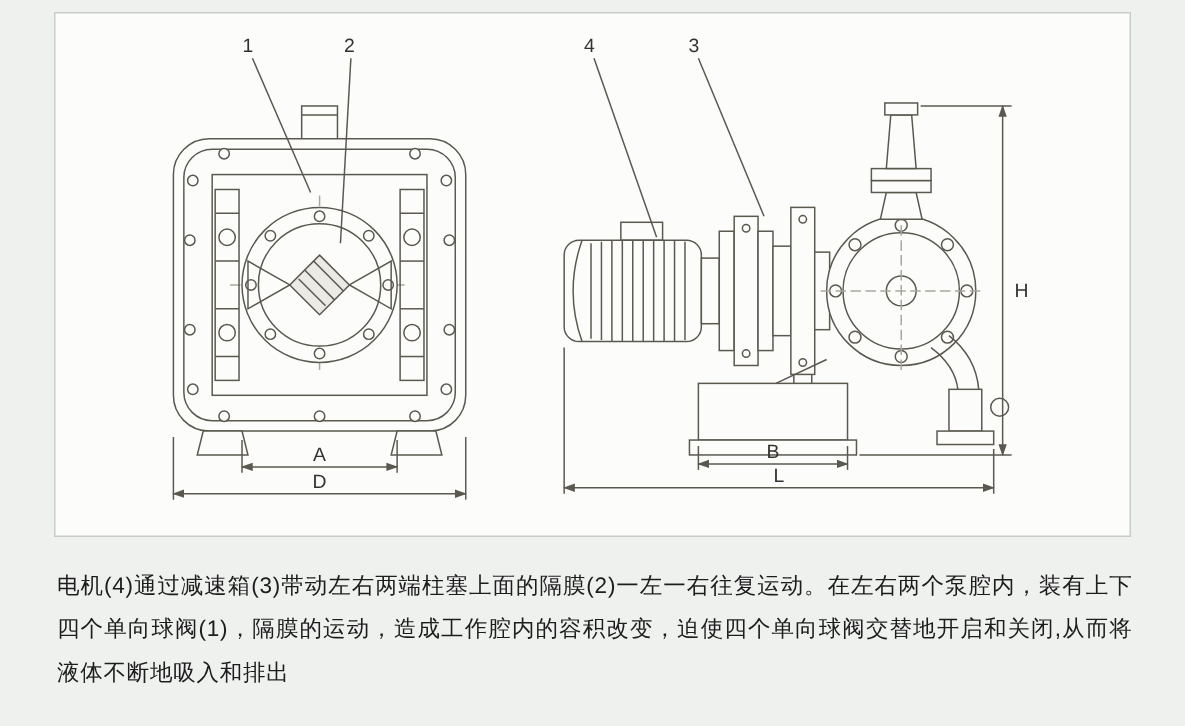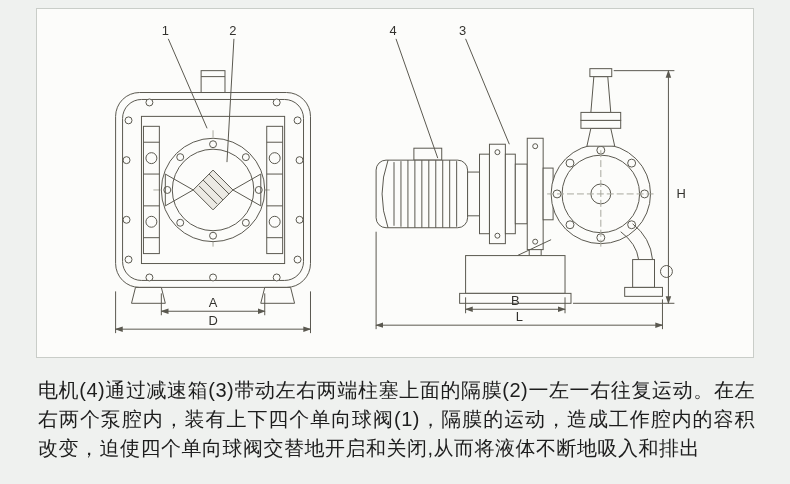--- a/index.html
+++ b/index.html
@@ -12,21 +12,21 @@
   }
   .panel {
     position:absolute; left:36px; top:8px;
     width:718px; height:350px;
     background:#fcfcfa;
     border:1px solid #c9cdc8;
   }
   .panel svg { display:block; width:100%; height:100%; }
   .description {
     position:absolute; left:38px; top:376px; width:717px;
-    font-size:20px; line-height:29px; letter-spacing:0.5px;
+    font-size:15px; line-height:29px; letter-spacing:0.5px;
     color:#1d1d1d; text-align:justify;
   }
   text { font-family:"Liberation Sans","DejaVu Sans",sans-serif; font-size:13px; fill:#33322e; }
 </style>
 </head>
 <body>
 
 <div class="panel">
   <svg viewBox="0 0 718 350">
     <defs>

